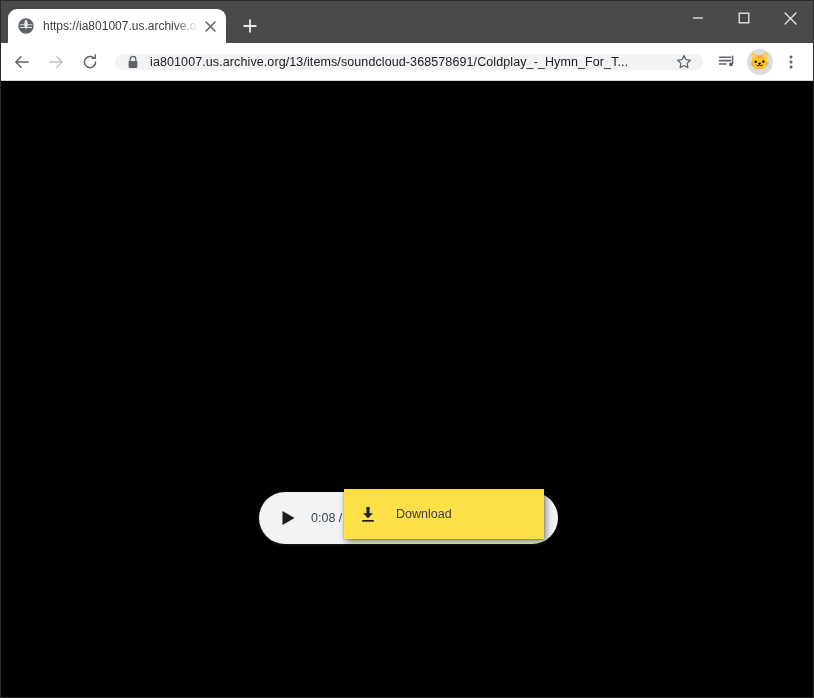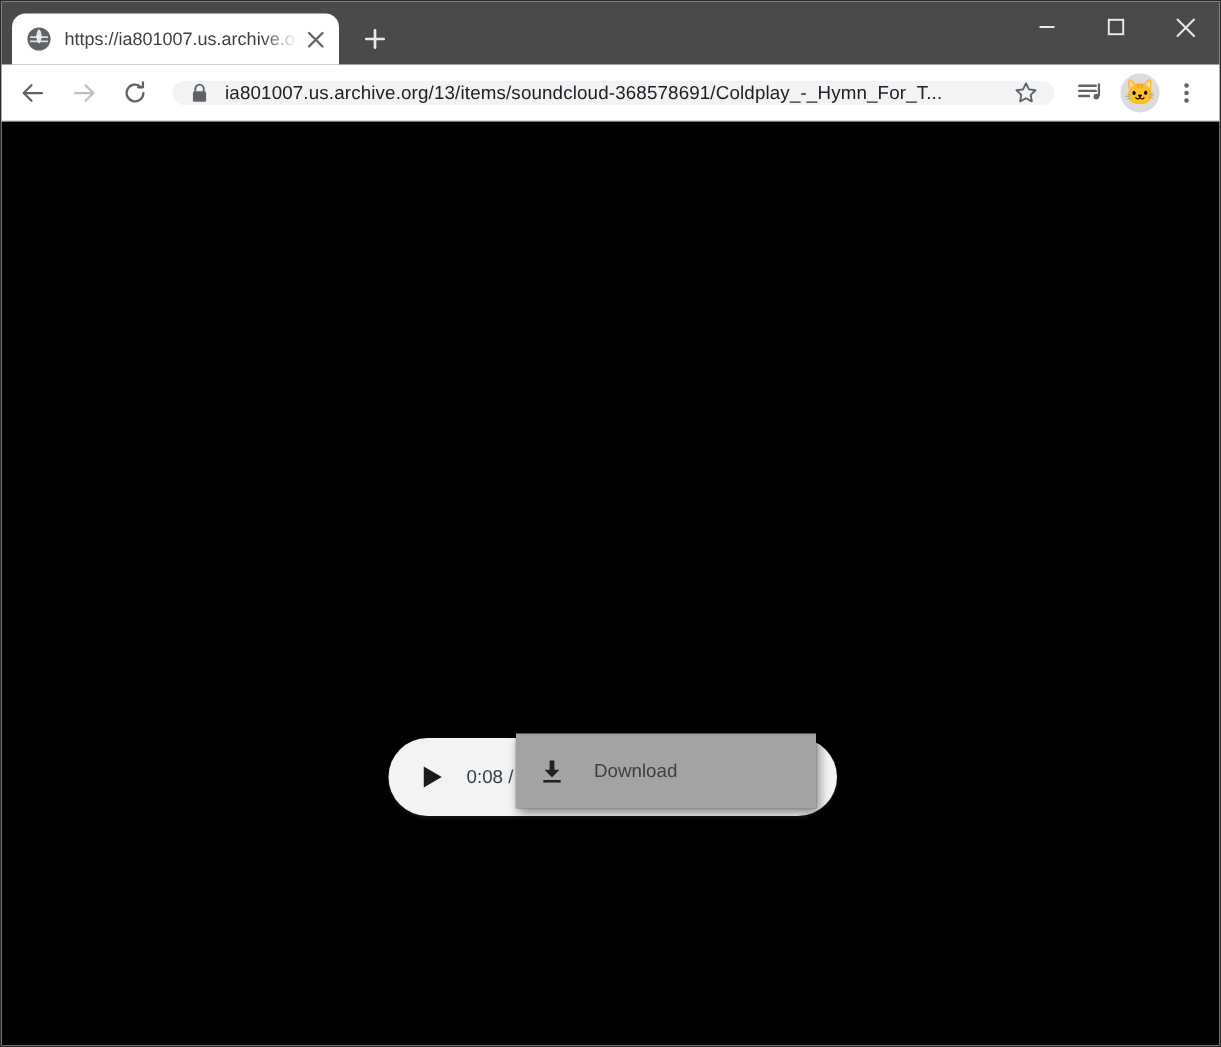--- a/index.html
+++ b/index.html
@@ -224,21 +224,21 @@
     font-family: "Liberation Sans", sans-serif;
   }
 
   
   #context-menu {
     position: absolute;
     left: 343px;
     top: 408px;
     width: 200px;
     height: 50px;
-    background: #a3a3a3;
+    background: #fde047;
     box-shadow: 2px 3px 7px rgba(0,0,0,0.45), 0 0 1px rgba(0,0,0,0.6);
     display: flex;
     align-items: center;
     box-sizing: border-box;
   }
   .menu-item {
     display: flex;
     align-items: center;
     width: 100%;
     height: 100%;

